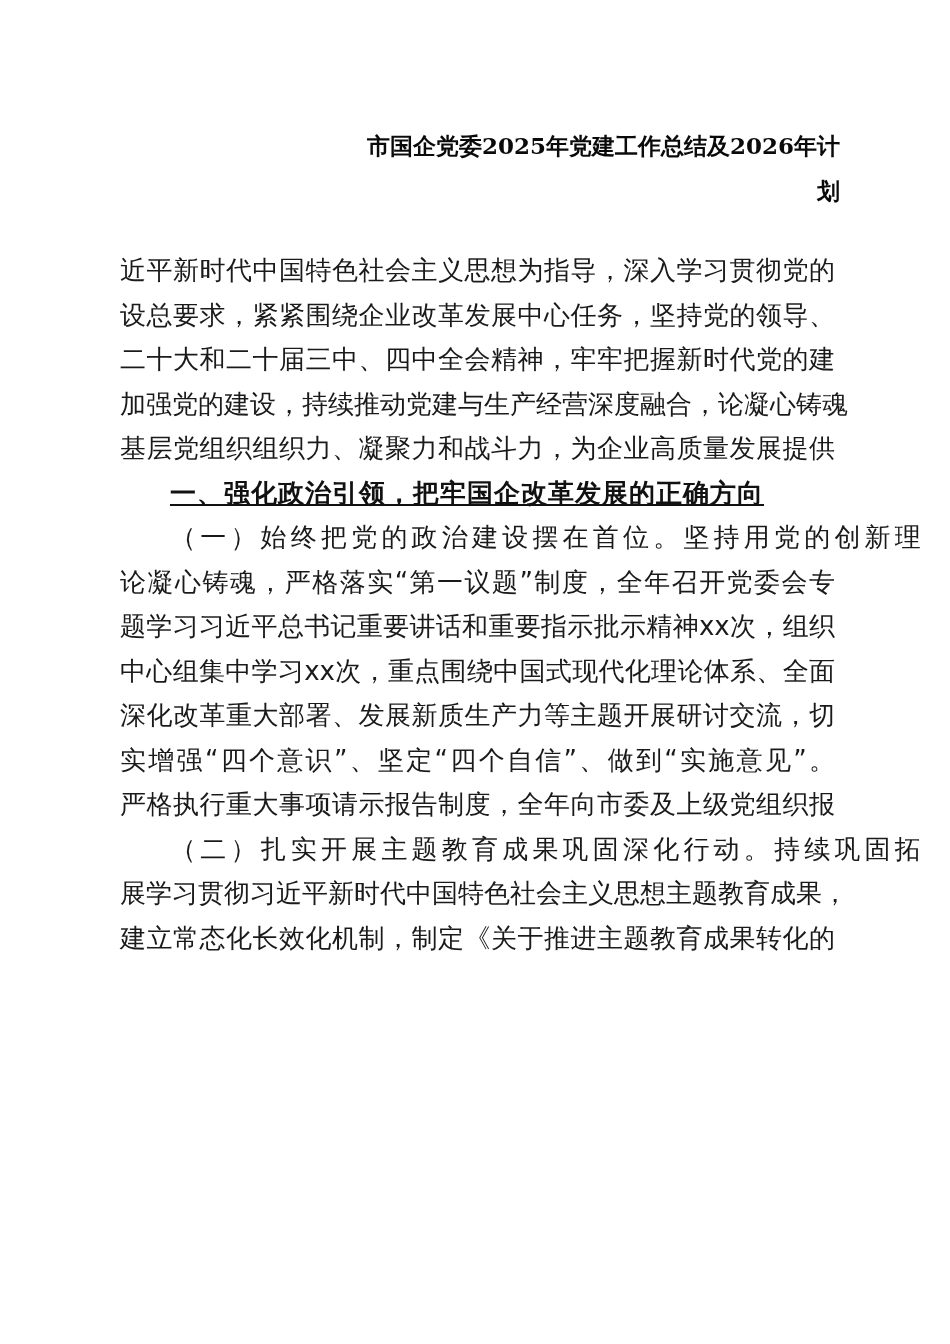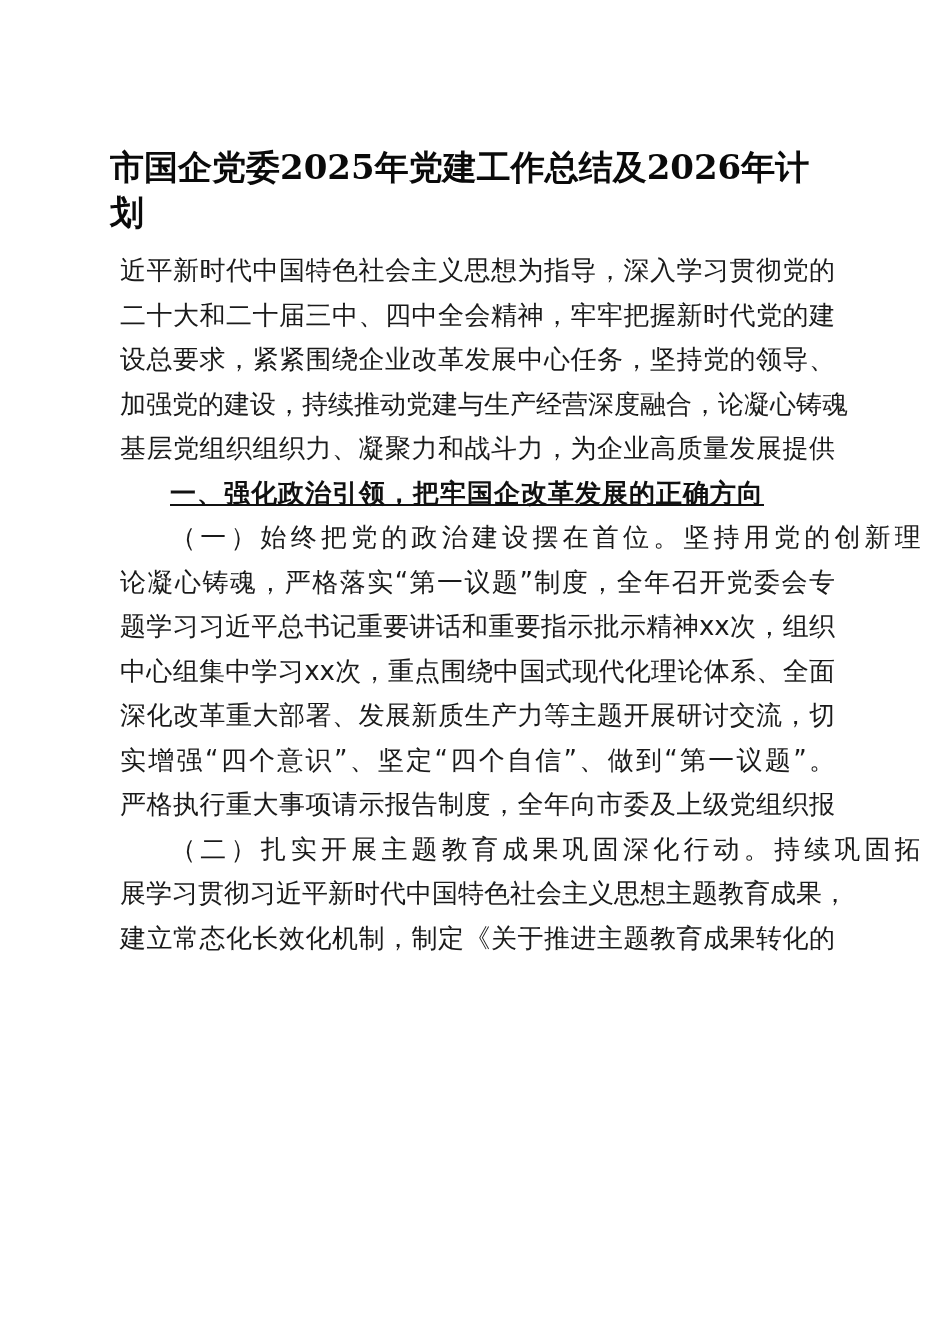--- a/index.html
+++ b/index.html
@@ -18,25 +18,25 @@
     position: absolute;
     left: 0; top: 0;
     width: 950px;
     height: 1344px;
     background: #ffffff;
   }
   .title {
     position: absolute;
     left: 110px;
     width: 730px;
-    top: 145px;
-    text-align: left;
+    top: 123px;
+    text-align: right;
     font-family: "DejaVu Serif", "Liberation Serif", serif;
     font-weight: bold;
-    font-size: 34px;
+    font-size: 23px;
     line-height: 45px;
     color: #0a0a0a;
     letter-spacing: 0px;
   }
   .title .tline {
     display: block;
     white-space: nowrap;
   }
   .body-text {
     position: absolute;
@@ -76,33 +76,33 @@
 
 <div class="page">
 
   <div class="title">
     <span class="tline">市国企党委2025年党建工作总结及2026年计</span>
     <span class="tline">划</span>
   </div>
 
   <div class="body-text">
     <span class="line justify">近平新时代中国特色社会主义思想为指导，深入学习贯彻党的</span>
+    <span class="line justify">设总要求，紧紧围绕企业改革发展中心任务，坚持党的领导、</span>
     <span class="line justify">二十大和二十届三中、四中全会精神，牢牢把握新时代党的建</span>
-    <span class="line justify">设总要求，紧紧围绕企业改革发展中心任务，坚持党的领导、</span>
     <span class="line justify">加强党的建设，持续推动党建与生产经营深度融合，论凝心铸魂</span>
     <span class="line justify">基层党组织组织力、凝聚力和战斗力，为企业高质量发展提供</span>
 
     <span class="line heading">一、强化政治引领，把牢国企改革发展的正确方向</span>
 
     <span class="line indent">（一）始终把党的政治建设摆在首位。坚持用党的创新理</span>
     <span class="line justify">论凝心铸魂，严格落实“第一议题”制度，全年召开党委会专</span>
     <span class="line justify">题学习习近平总书记重要讲话和重要指示批示精神xx次，组织</span>
     <span class="line justify">中心组集中学习xx次，重点围绕中国式现代化理论体系、全面</span>
     <span class="line justify">深化改革重大部署、发展新质生产力等主题开展研讨交流，切</span>
-    <span class="line justify">实增强“四个意识”、坚定“四个自信”、做到“第一议题”。</span>
+    <span class="line justify">实增强“四个意识”、坚定“四个自信”、做到“实施意见”。</span>
     <span class="line justify">严格执行重大事项请示报告制度，全年向市委及上级党组织报</span>
 
     <span class="line indent">（二）扎实开展主题教育成果巩固深化行动。持续巩固拓</span>
     <span class="line justify">展学习贯彻习近平新时代中国特色社会主义思想主题教育成果，</span>
     <span class="line justify">建立常态化长效化机制，制定《关于推进主题教育成果转化的</span>
   </div>
 
 </div>
 
 </body></html>

